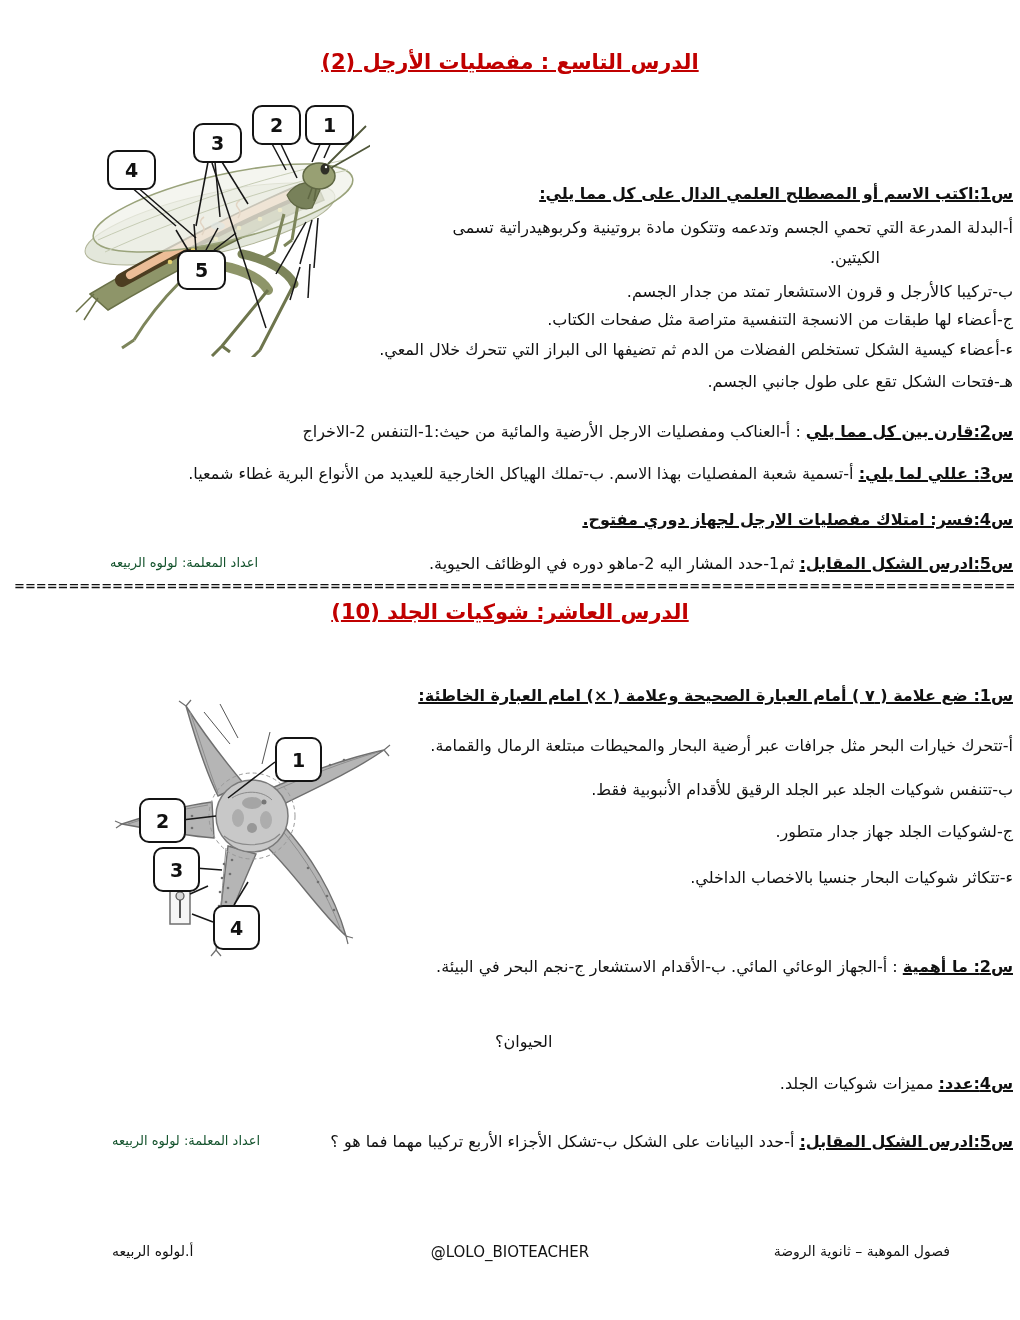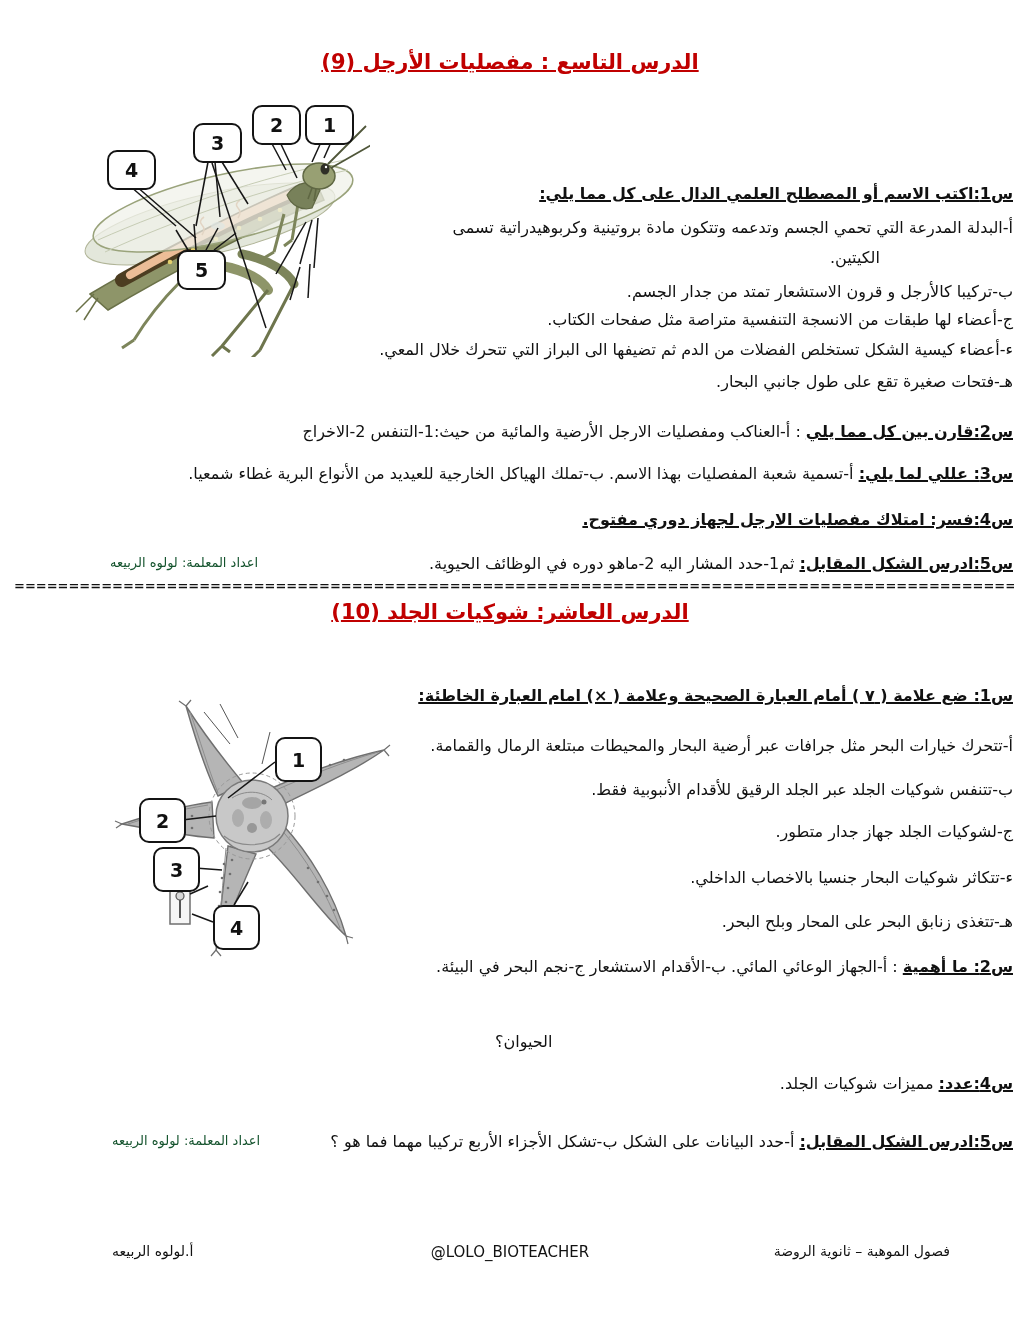--- a/index.html
+++ b/index.html
@@ -38,21 +38,21 @@
     font-weight:bold;font-size:13px;letter-spacing:0;white-space:nowrap;color:#111;
   }
   .footer-item{position:absolute;font-size:14px;direction:rtl;}
   .footer-center{position:absolute;left:0;right:0;text-align:center;font-size:15px;direction:ltr;}
 </style>
 </head>
 <body>
 
 <div class="page">
 
-  <div class="lesson-title" style="top:50px;">الدرس التاسع : مفصليات الأرجل (9)</div>
+  <div class="lesson-title" style="top:50px;">الدرس التاسع : مفصليات الأرجل (2)</div>
 
   <div class="figure fig1" style="left:60px;top:102px;width:310px;height:255px;">
     <svg width="310" height="255" viewBox="0 0 310 255">
 
       <ellipse cx="150" cy="122" rx="128" ry="30" transform="rotate(-13 150 122)" fill="#dfe3d5" stroke="#a3a886" stroke-width="1" opacity="0.85"></ellipse>
 
       <path d="M30,192 C100,150 190,108 256,80 L264,98 C205,122 115,168 48,208 Z" fill="#8e9569" stroke="#6a7148" stroke-width="1.5"></path>
 
       <path d="M34,192 L16,210 M38,196 L24,218" stroke="#6a7148" stroke-width="1.5" fill="none"></path>
 
@@ -121,21 +121,21 @@
     <div class="callout" style="left:47px;top:48px;">4</div>
     <div class="callout" style="left:117px;top:148px;">5</div>
   </div>
 
   <div class="line heading" style="top:182px;">س1:اكتب الاسم أو المصطلح العلمي الدال على كل مما يلي:</div>
   <div class="line" style="top:216px;">أ-البدلة المدرعة التي تحمي الجسم وتدعمه وتتكون مادة بروتينية وكربوهيدراتية تسمى</div>
   <div class="abs rtl" style="left:830px;top:248px;font-size:16px;">الكيتين.</div>
   <div class="line" style="top:280px;">ب-تركيبا كالأرجل و قرون الاستشعار تمتد من جدار الجسم.</div>
   <div class="line" style="top:308px;">ج-أعضاء لها طبقات من الانسجة التنفسية متراصة مثل صفحات الكتاب.</div>
   <div class="line" style="top:338px;">ء-أعضاء كيسية الشكل تستخلص الفضلات من الدم ثم تضيفها الى البراز التي تتحرك خلال المعي.</div>
-  <div class="line" style="top:370px;">هـ-فتحات صغيرة تقع على طول جانبي البحار.</div>
+  <div class="line" style="top:370px;">هـ-فتحات الشكل تقع على طول جانبي الجسم.</div>
 
   <div class="line" style="top:420px;">
     <span class="qlabel">س2:قارن بين كل مما يلي</span><span> : أ-العناكب ومفصليات الارجل الأرضية والمائية من حيث:1-التنفس 2-الاخراج</span>
   </div>
   <div class="line" style="top:462px;">
     <span class="qlabel">س3: عللي لما يلي:</span><span> أ-تسمية شعبة المفصليات بهذا الاسم.  ب-تملك الهياكل الخارجية للعيديد من الأنواع البرية غطاء شمعيا.</span>
   </div>
   <div class="line" style="top:508px;">
     <span class="qlabel">س4:فسر: امتلاك مفصليات الارجل لجهاز دوري مفتوح.</span><span></span>
   </div>
@@ -235,21 +235,20 @@
     <div class="callout" style="left:27px;top:100px;">2</div>
     <div class="callout" style="left:41px;top:149px;">3</div>
     <div class="callout" style="left:101px;top:207px;">4</div>
   </div>
 
   <div class="line heading" style="top:684px;">س1: ضع علامة ( ٧ ) أمام العبارة الصحيحة وعلامة ( ×) امام العبارة الخاطئة:</div>
   <div class="line" style="top:734px;">أ-تتحرك خيارات البحر مثل جرافات عبر أرضية البحار والمحيطات مبتلعة الرمال والقمامة.</div>
   <div class="line" style="top:778px;">ب-تتنفس شوكيات الجلد عبر الجلد الرقيق للأقدام الأنبوبية فقط.</div>
   <div class="line" style="top:820px;">ج-لشوكيات الجلد جهاز جدار متطور.</div>
   <div class="line" style="top:866px;">ء-تتكاثر شوكيات البحار جنسيا بالاخصاب الداخلي.</div>
-  <div class="line" style="top:910px;">هـ-تتغذى زنابق البحر على المحار وبلح البحر.</div>
 
   <div class="line" style="top:955px;">
     <span class="qlabel">س2: ما أهمية</span><span> : أ-الجهاز الوعائي المائي.  ب-الأقدام الاستشعار ج-نجم البحر في البيئة.</span>
   </div>
   <div class="abs rtl" style="left:495px;top:1032px;font-size:16px;">الحيوان؟</div>
   <div class="line" style="top:1072px;">
     <span class="qlabel">س4:عدد:</span><span> مميزات شوكيات الجلد.</span>
   </div>
   <div class="line" style="top:1130px;">
     <span class="qlabel">س5:ادرس الشكل المقابل:</span><span> أ-حدد البيانات على الشكل ب-تشكل الأجزاء الأربع تركيبا مهما فما هو ؟</span>

